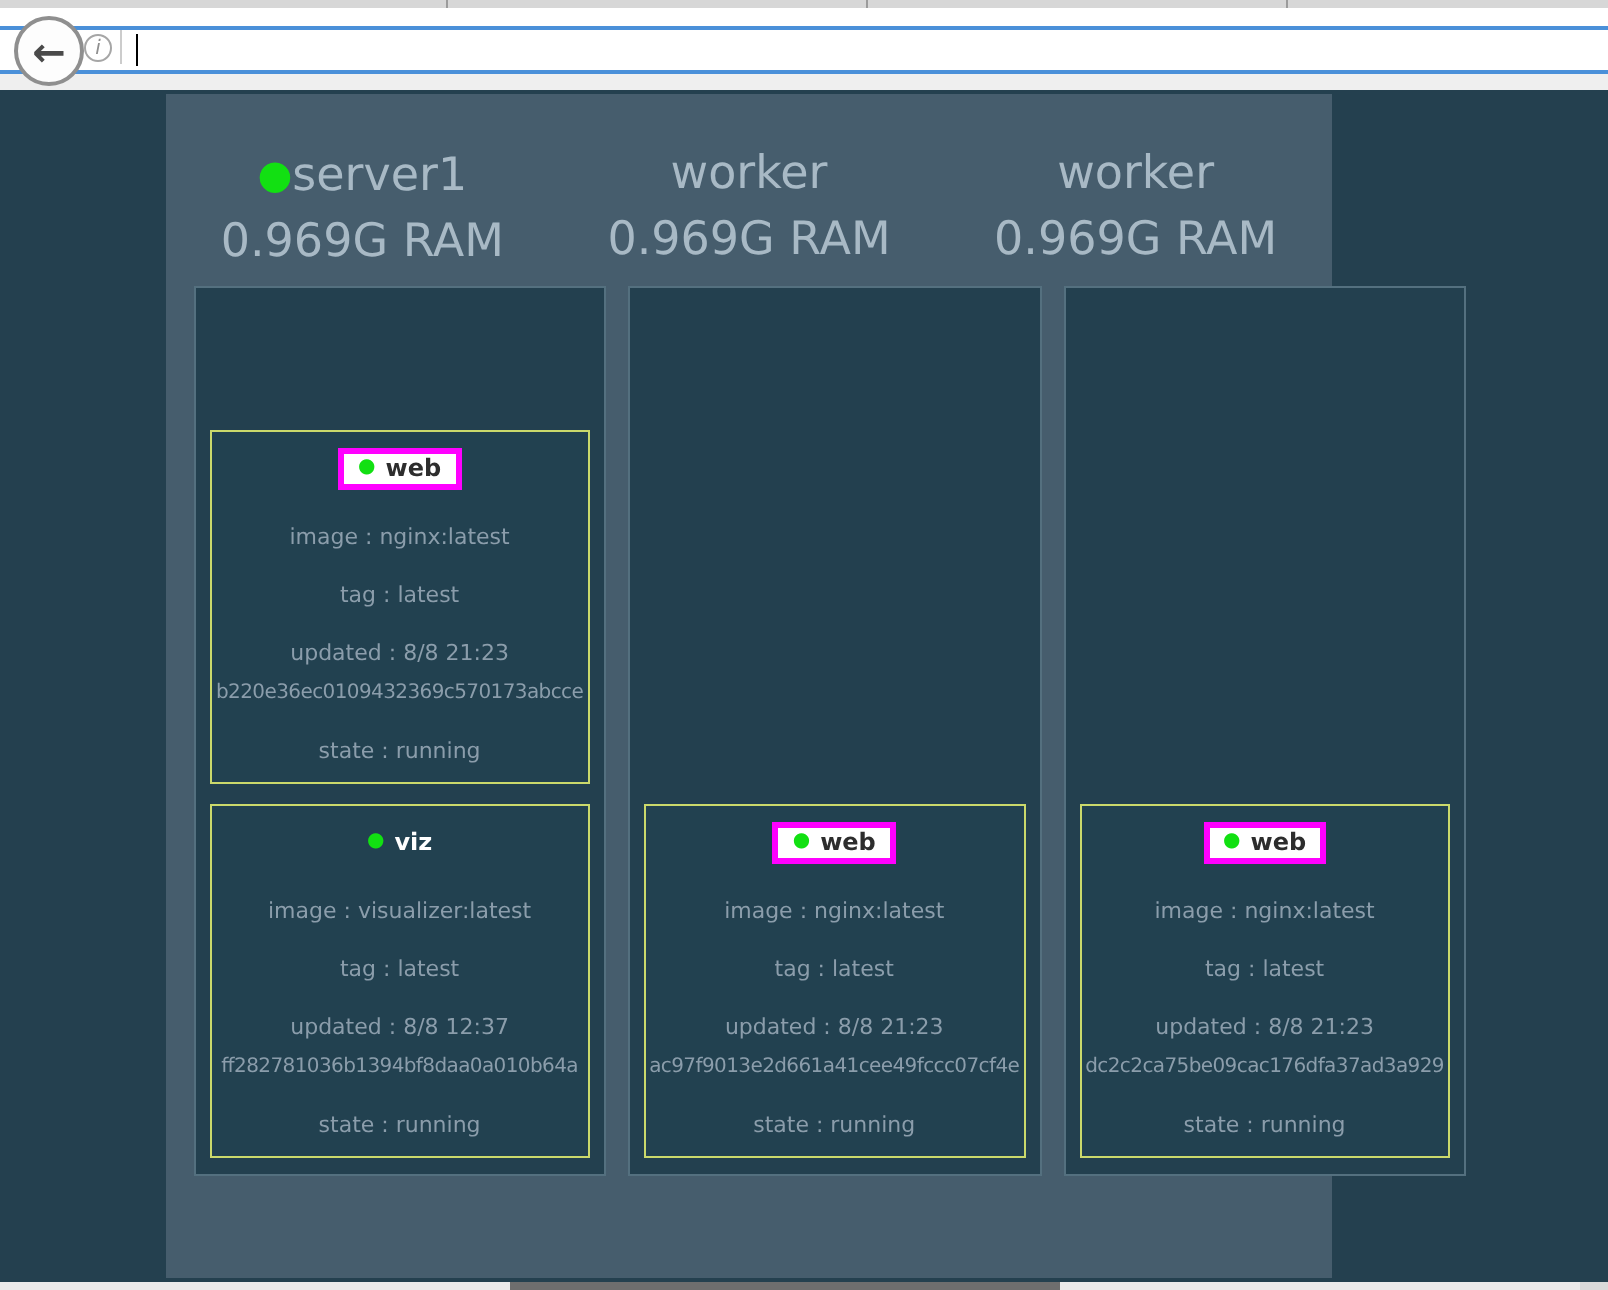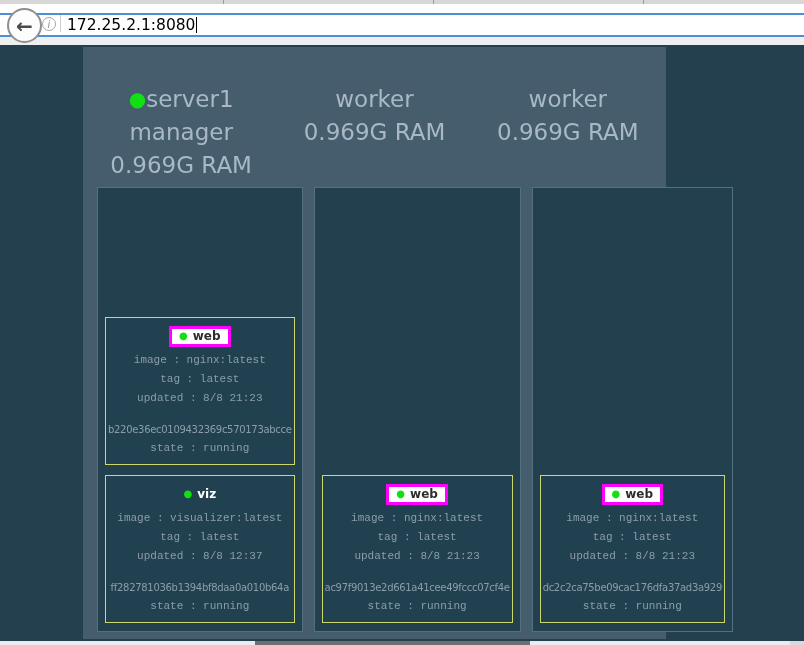--- a/index.html
+++ b/index.html
@@ -30,41 +30,41 @@
   }
   .infoicon{
     position:absolute;left:42px;top:17px;width:14px;height:14px;border-radius:50%;
     border:1px solid #a6a6a6;color:#8f8f8f;font-size:10px;box-sizing:border-box;
     display:flex;align-items:center;justify-content:center;font-style:italic;
   }
   .urlsep{position:absolute;left:60px;top:15px;width:1px;height:17px;background:#cccccc;}
   
   .page{position:absolute;left:0;top:45px;width:804px;height:600px;background:#24404f;}
   .panel{position:absolute;left:83px;top:2px;width:583px;height:592px;background:#465d6d;}
-  .headers{display:flex;gap:25px;padding:36px 14px 0 14px;}
+  .headers{display:flex;gap:25px;padding:24px 14px 0 14px;}
   .node-header{flex:1;text-align:center;font-size:23px;line-height:33px;color:#a8b9c5;}
   .hdot{color:#12e012;font-size:20px;vertical-align:1px;}
   .columns{display:flex;gap:11px;padding:0 14px;margin-top:5px;height:445px;box-sizing:border-box;}
   .column{
     flex:1;border:1px solid #54707f;background:#23404f;box-sizing:border-box;
     display:flex;flex-direction:column;justify-content:flex-end;gap:10px;padding:8px 7px;
   }
   .card{
     border:1px solid #cbd96b;background:#224150;text-align:center;
     padding:7px 2px 10px 2px;color:#8b9dab;font-size:11px;overflow:hidden;
   }
   .card-title{height:22px;display:flex;align-items:center;justify-content:center;}
   .hl-box{
     display:inline-flex;align-items:center;background:#ffffff;border:3px solid #ff00ff;
     height:21px;box-sizing:border-box;padding:0 7px;font-weight:bold;font-size:12px;color:#2d2d2d;
   }
   .plain-title{display:inline-flex;align-items:center;font-weight:bold;font-size:12px;color:#ffffff;}
   .cdot{color:#12e012;font-size:10px;margin-right:5px;line-height:1;}
-  .crow{margin-top:8px;line-height:11px;font-family:Liberation Mono, monospace;}
-  .chash{margin-top:20px;line-height:11px;font-size:10px;white-space:nowrap;overflow:hidden;letter-spacing:-0.3px;}
+  .crow{margin-top:18px;line-height:11px;}
+  .chash{margin-top:9px;line-height:11px;font-size:10px;white-space:nowrap;overflow:hidden;letter-spacing:-0.3px;}
   
   .hscroll{position:absolute;left:0;bottom:0;width:804px;height:4px;background:#ecebeb;}
   .hthumb{position:absolute;left:255px;top:0;width:275px;height:4px;background:#6e6e6e;}
   .hcap{position:absolute;right:0;top:0;width:14px;height:4px;background:#d9d9d9;}
 </style>
 </head>
 <body>
 
 <div class="chrome">
   <div class="tabstrip">
@@ -74,30 +74,29 @@
   </div>
   <div class="urlfield"></div>
   <div class="lowerstrip"></div>
   <div class="backbtn">
     <span>←</span>
   </div>
   <div class="infoicon">
     <span>i</span>
   </div>
   <div class="urlsep"></div>
-  <div class="urltext"><span>172.25.2.1:8080</span><span class="caret"></span></div>
+  <div class="urltext"><span class="caret"></span></div>
 </div>
 
 <div class="page">
   <div class="panel">
 
     <div class="headers">
       <div class="node-header">
         <div><span class="hdot">●</span><span>server1</span></div>
-        <div>manager</div>
         <div>0.969G RAM</div>
       </div>
       <div class="node-header">
         <div>worker</div>
         <div>0.969G RAM</div>
       </div>
       <div class="node-header">
         <div>worker</div>
         <div>0.969G RAM</div>
       </div>

